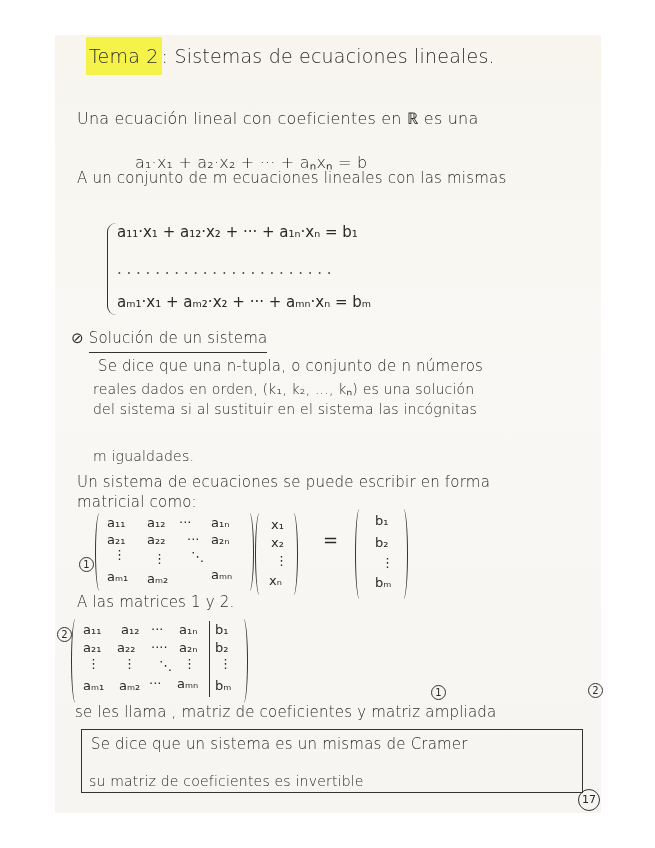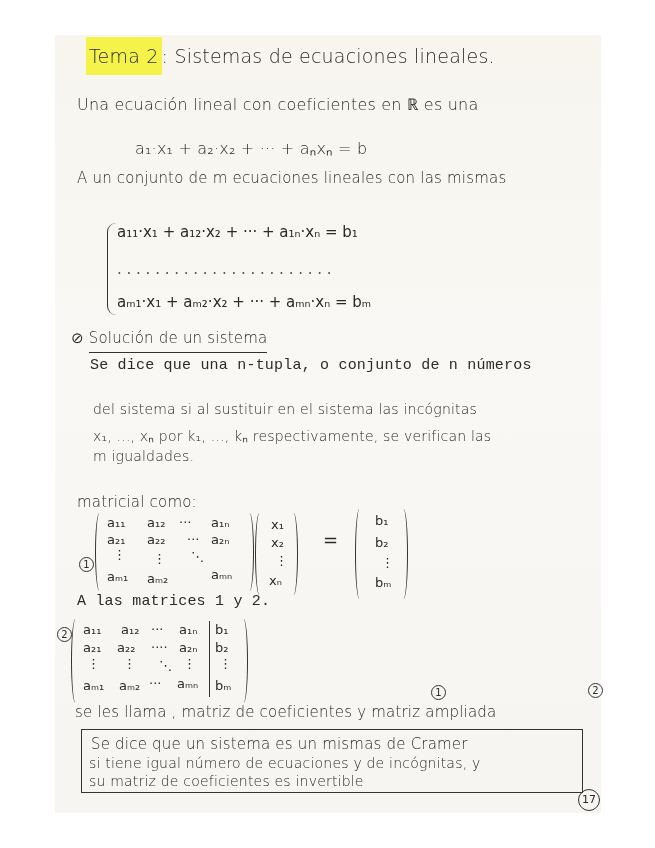--- a/index.html
+++ b/index.html
@@ -8,21 +8,21 @@
     font-family: "DejaVu Sans", sans-serif; color: #2a2a2a;
   }
   .page {
     position: absolute; left: 55px; top: 35px; width: 546px; height: 778px;
     background: linear-gradient(180deg, #f7f5ee 0%, #f9f8f4 40%, #f6f5f1 100%);
   }
   .hw { position: absolute; white-space: nowrap; font-family: "DejaVu Sans", sans-serif;
         font-weight: 300; color: #2b2b2b; letter-spacing: 0.2px; }
   .title-hl { background: #f5f24a; padding: 8px 3px; }
   .title { font-size: 19px; }
-  .t16 { font-size: 16px; }
+  .t16 { font-size: 16px; margin-top: 14px; }
   .t15 { font-size: 15px; }
   .t14 { font-size: 14px; }
   .underline { border-bottom: 1.4px solid #333; padding-bottom: 5px; }
 
   
   .brace { position: absolute; border-left: 1.6px solid #333; border-radius: 10px 0 0 10px; }
   .eqrow { position: absolute; white-space: nowrap; font-size: 15px; }
 
   
   .paren { position: absolute; border: 1.5px solid #333; }
@@ -50,25 +50,26 @@
 
   <div class="brace" style="left:52px; top:188px; width:8px; height:92px;"></div>
   <div class="eqrow" style="left:62px; top:188px;">a₁₁·x₁ + a₁₂·x₂ + ··· + a₁ₙ·xₙ = b₁</div>
   <div class="eqrow" style="left:62px; top:230px; color:#555;">· · · · · · · ·  · ·  · · · · · · · · · · · · ·</div>
   <div class="eqrow" style="left:62px; top:258px;">aₘ₁·x₁ + aₘ₂·x₂ + ··· + aₘₙ·xₙ = bₘ</div>
 
   <div class="hw t15" style="left:16px; top:294px;">
     <span>⊘</span>
     <span class="underline">Solución  de un sistema</span>
   </div>
-  <div class="hw t15" style="left:35px; top:322px;font-family:Liberation Mono, monospace;">Se dice que una n-tupla, o conjunto de n números</div>
+  <div class="hw t15" style="left:43px; top:322px;">Se dice que una n-tupla, o conjunto de n números</div>
+  <div class="hw t14" style="left:38px; top:344px;">reales dados en orden, (k₁, k₂, ..., kₙ) es una solución</div>
   <div class="hw t14" style="left:38px; top:366px;">del sistema si al sustituir en el sistema las incógnitas</div>
-  <div class="hw t14" style="left:38px; top:391px;">x₁, ..., xₙ por k₁, ..., kₙ respectivamente, se verifican las</div>
   <div class="hw t14" style="left:38px; top:413px;">m igualdades.</div>
 
+  <div class="hw t15" style="left:22px; top:438px;">Un  sistema  de ecuaciones se puede escribir en forma</div>
   <div class="hw t15" style="left:22px; top:458px;">matricial  como:</div>
 
   <div class="circ" style="left:24px; top:522px;">1</div>
 
   <div class="paren l" style="left:40px; top:478px; width:10px; height:78px;"></div>
   <div class="cell" style="left:52px; top:480px;">a₁₁</div>
   <div class="cell" style="left:92px; top:480px;">a₁₂</div>
   <div class="cell" style="left:124px; top:480px;">···</div>
   <div class="cell" style="left:156px; top:480px;">a₁ₙ</div>
   <div class="cell" style="left:52px; top:497px;">a₂₁</div>
@@ -92,21 +93,21 @@
 
   <div class="cell" style="left:268px; top:494px; font-size:18px;">=</div>
 
   <div class="paren l" style="left:300px; top:474px; width:10px; height:90px;"></div>
   <div class="cell t15" style="left:320px; top:478px;">b₁</div>
   <div class="cell t15" style="left:320px; top:500px;">b₂</div>
   <div class="cell" style="left:326px; top:520px;">⋮</div>
   <div class="cell t15" style="left:320px; top:540px;">bₘ</div>
   <div class="paren r" style="left:342px; top:474px; width:10px; height:90px;"></div>
 
-  <div class="hw t15" style="left:22px; top:558px;font-family:Liberation Mono, monospace;">A las  matrices 1 y 2.</div>
+  <div class="hw t15" style="left:22px; top:558px;">A las  matrices 1 y 2.</div>
 
   <div class="circ" style="left:2px; top:592px;">2</div>
   <div class="paren l" style="left:16px; top:584px; width:10px; height:84px;"></div>
   <div class="cell" style="left:28px; top:587px;">a₁₁</div>
   <div class="cell" style="left:66px; top:587px;">a₁₂</div>
   <div class="cell" style="left:96px; top:587px;">···</div>
   <div class="cell" style="left:124px; top:587px;">a₁ₙ</div>
   <div class="cell" style="left:28px; top:605px;">a₂₁</div>
   <div class="cell" style="left:62px; top:605px;">a₂₂</div>
   <div class="cell" style="left:96px; top:605px;">····</div>
@@ -125,17 +126,16 @@
   <div class="cell" style="left:164px; top:621px;">⋮</div>
   <div class="cell" style="left:160px; top:643px;">bₘ</div>
   <div class="paren r" style="left:182px; top:584px; width:10px; height:84px;"></div>
 
   <div class="circ" style="left:376px; top:650px;">1</div>
   <div class="circ" style="left:533px; top:648px;">2</div>
   <div class="hw t15" style="left:20px; top:668px;">se  les  llama , matriz  de  coeficientes  y matriz  ampliada</div>
 
   <div class="box" style="left:26px; top:694px; width:500px; height:62px;"></div>
   <div class="hw t15" style="left:36px; top:700px;">Se dice que un sistema es un  mismas de Cramer</div>
-  <div class="hw t14" style="left:34px; top:720px;">si tiene igual número de ecuaciones y de incógnitas, y</div>
   <div class="hw t14" style="left:34px; top:738px;">su  matriz  de coeficientes  es invertible</div>
 
   <div class="pagenum" style="left:523px; top:754px;">17</div>
 </div>
 
 </body></html>

